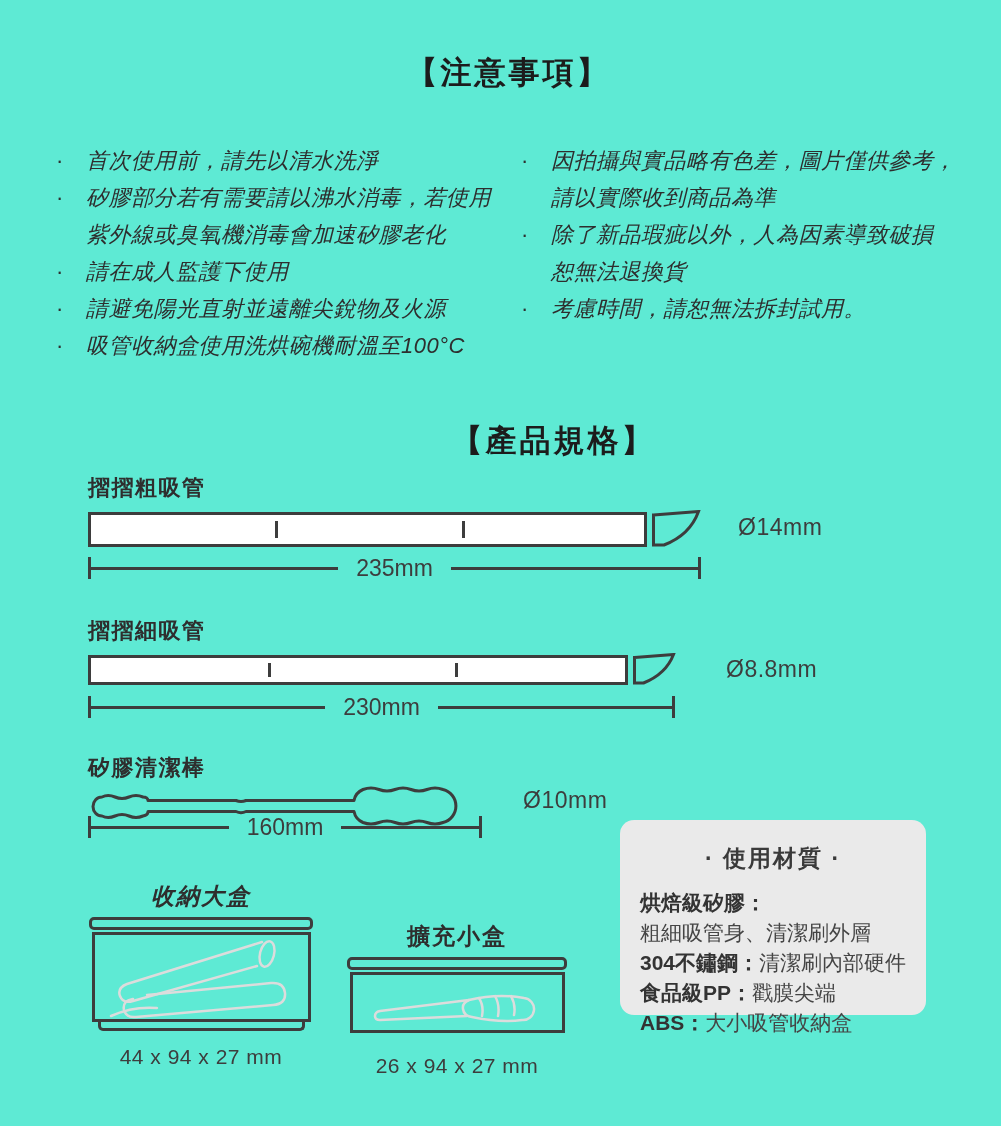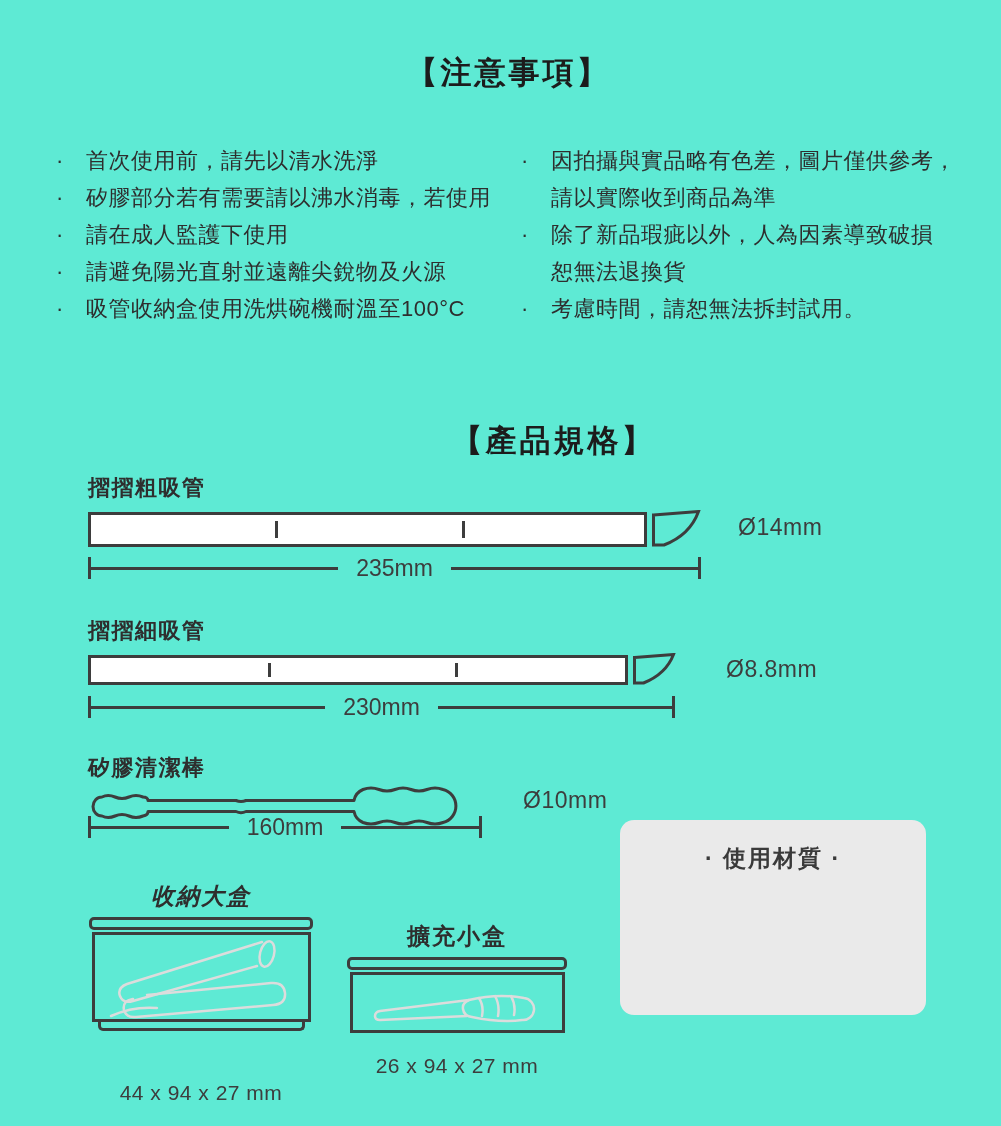--- a/index.html
+++ b/index.html
@@ -7,21 +7,21 @@
         font-family:"Liberation Sans","DejaVu Sans",sans-serif;color:#2e2e2e;padding-left:16px;}
 
   .sec-title{position:absolute;left:0;width:100%;text-align:center;
              font-size:31px;font-weight:bold;letter-spacing:3px;color:#1c1c1c;}
 
   
   .n-col{position:absolute;top:142px;}
   .n-item{display:flex;}
   .n-bullet{width:30px;padding-left:4px;font-size:22px;line-height:37px;color:#2e2e2e;}
   .n-lines{flex:1;}
-  .n-line{font-size:22px;line-height:37px;letter-spacing:0.5px;white-space:nowrap;color:#2e2e2e;}
+  .n-line{font-size:22px;line-height:37px;letter-spacing:0.5px;white-space:nowrap;color:#2e2e2e;font-style:italic;}
   .n-line b{font-weight:bold;color:#1f1f1f;}
 
   
   .spec-label{position:absolute;font-size:22px;font-weight:bold;letter-spacing:1.5px;color:#2e2e2e;}
   .straw{position:absolute;border:3px solid #3d3d3d;box-sizing:border-box;background:#fff;}
   .fold-tick{position:absolute;width:3px;background:#3d3d3d;}
   .tip{position:absolute;}
   .dia{position:absolute;font-size:23px;color:#3d3d3d;letter-spacing:0.5px;}
   .dim{position:absolute;display:flex;align-items:center;height:22px;}
   .dim .t{width:3px;height:22px;background:#3d3d3d;}
@@ -57,20 +57,21 @@
     <div class="n-item">
       <span class="n-bullet">·</span>
       <div class="n-lines">
           <div class="n-line">首次使用前，請先以清水洗淨</div>
         </div>
     </div>
     <div class="n-item">
       <span class="n-bullet">·</span>
       <div class="n-lines">
         <div class="n-line">矽膠部分若有需要請以沸水消毒，若使用</div>
+        <div class="n-line">紫外線或臭氧機消毒會加速矽膠老化</div>
       </div>
     </div>
     <div class="n-item">
       <span class="n-bullet">·</span>
       <div class="n-lines">
           <div class="n-line">請在成人監護下使用</div>
         </div>
     </div>
     <div class="n-item">
       <span class="n-bullet">·</span>
@@ -171,34 +172,41 @@
         <g fill="none" stroke="#dcdcdc" stroke-width="2.5" stroke-linecap="round">
           <ellipse cx="172" cy="19" rx="7" ry="13" transform="rotate(14 172 19)"></ellipse>
           <path d="M167,7 L32,49 q-10,4 -7,12 q3,8 13,5 L162,31"></path>
           <path d="M38,64 q-11,2 -9,11 q2,8 12,7 L178,70 q13,-1 12,-12 q-1,-11 -14,-10 L52,60"></path>
           <path d="M16,81 q22,-10 46,-8"></path>
         </g>
       </svg>
     </div>
     <div class="bbase" style="width:207px;"></div>
   </div>
-  <div class="box-dim" style="left:89px;top:1081px;width:224px;">44 x 94 x 27 mm</div>
+  <div class="box-dim" style="left:89px;top:1045px;width:224px;">44 x 94 x 27 mm</div>
 
   <div class="box-title" style="left:347px;top:921px;width:220px;">擴充小盒</div>
   <div class="boxdraw" style="left:347px;top:957px;width:220px;">
     <div class="lid"></div>
     <div class="bbody" style="width:215px;height:61px;">
       <svg width="209" height="55" viewBox="0 0 209 55">
         <g fill="none" stroke="#dcdcdc" stroke-width="2.5" stroke-linecap="round">
           <path d="M116,25 L27,36 q-5,1 -5,5 q0,4 5,4 L114,41"></path>
           <path d="M116,25 q-7,3 -6,9 q1,7 9,8 q28,6 50,3 a11,11 0 0 0 2,-22 q-26,-5 -55,2"></path>
           <path d="M126,23 q5,8 3,18 M142,21 q5,9 3,20 M158,21 q5,9 3,19"></path>
         </g>
       </svg>
     </div>
   </div>
   <div class="box-dim" style="left:347px;top:1054px;width:220px;">26 x 94 x 27 mm</div>
 
   <div class="panel">
     <div class="panel-title">· 使用材質 ·</div>
+    <div class="panel-list">
+      <div><b>烘焙級矽膠：</b></div>
+      <div>粗細吸管身、清潔刷外層</div>
+      <div><b>304不鏽鋼：</b><span>清潔刷內部硬件</span></div>
+      <div><b>食品級PP：</b><span>戳膜尖端</span></div>
+      <div><b>ABS：</b><span>大小吸管收納盒</span></div>
+    </div>
   </div>
 
 </div>
 
 </body></html>

